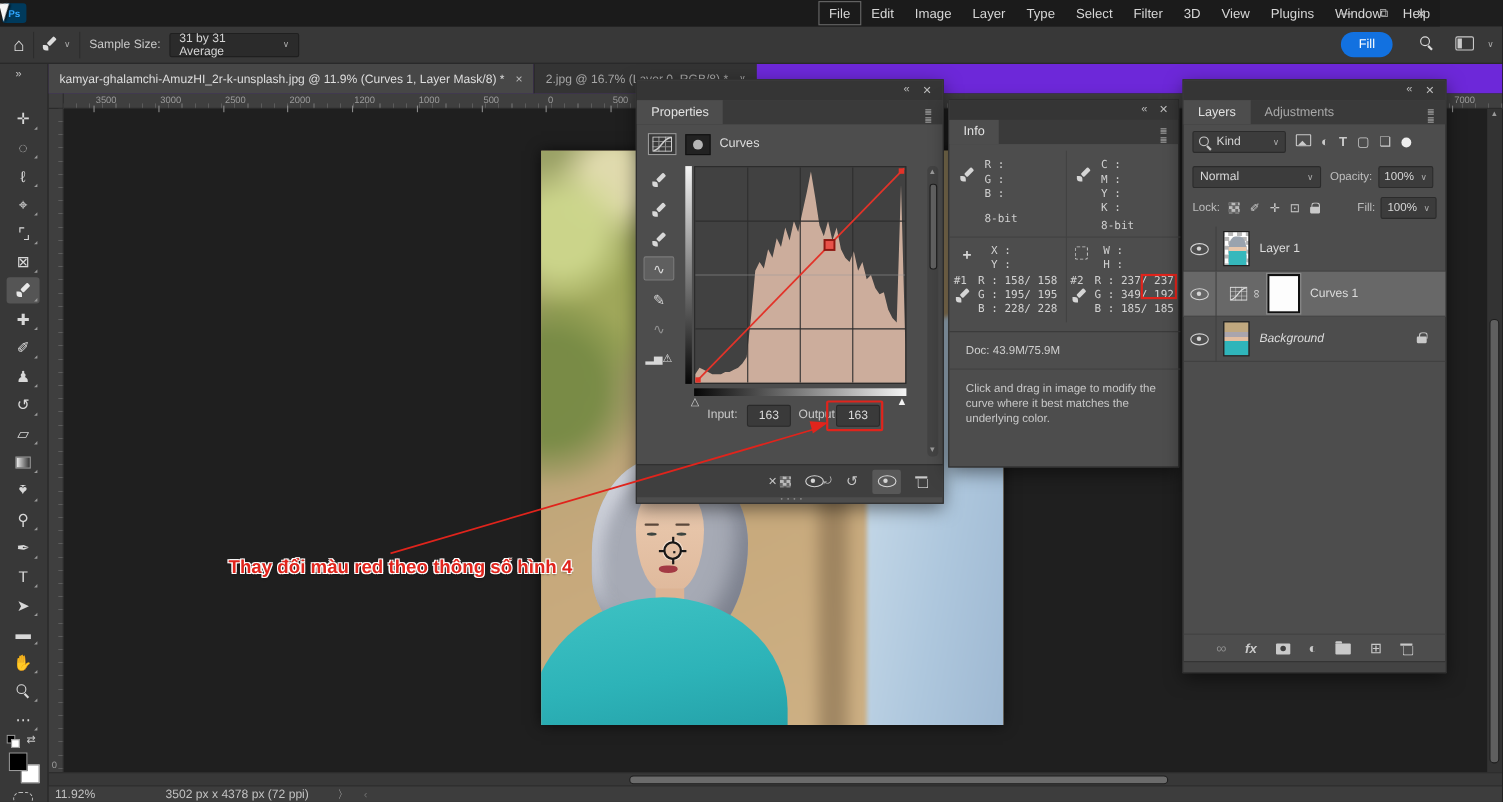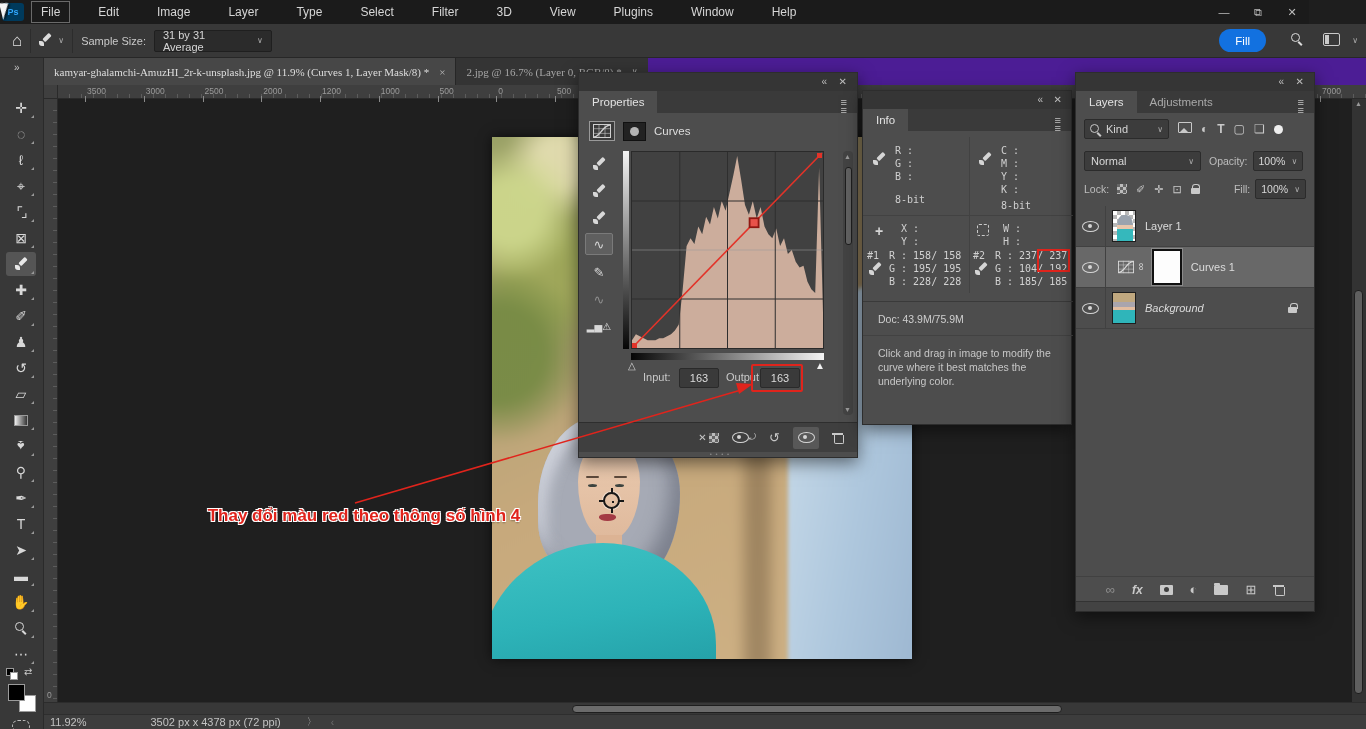--- a/index.html
+++ b/index.html
@@ -2,24 +2,24 @@
 <html><head>
 <meta charset="utf-8">
 <style>
   * { margin:0; padding:0; box-sizing:border-box; }
   html,body { width:1366px; height:729px; overflow:hidden; background:#1e1e1e;
     font-family:"Liberation Sans", sans-serif; -webkit-font-smoothing:antialiased; }
   #app { position:relative; width:1366px; height:729px; overflow:hidden; background:#1e1e1e; color:#d4d4d4; }
   .abs { position:absolute; }
 
   
-  #titlebar { left:0; top:0; width:1309px; height:24px; background:#1b1b1b; display:flex; align-items:center; z-index:40; }
+  #titlebar { left:0; top:0; width:1309px; height:24px; background:#1b1b1b; display:flex; align-items:center; z-index:40;justify-content:flex-end; }
   #ps-logo { position:absolute; left:2px; top:3px; width:22px; height:18px; background:#003a5c; border-radius:3px;
     color:#31a8ff; font-size:9px; font-weight:bold; display:flex; align-items:center; justify-content:center; }
-  #menubar { display:flex; margin-left:32px; gap:20px; }
+  #menubar { display:flex; margin-left:32px; gap:1px; }
   .menu-item { font-size:12px; color:#d6d6d6; padding:3px 9px; cursor:default; }
   .menu-item.focused { outline:1px solid #6a6a6a; }
   #win-controls { position:absolute; right:0; top:0; height:24px; display:flex; }
   .win-btn { width:34px; height:24px; display:flex; align-items:center; justify-content:center; color:#bdbdbd; font-size:11px; }
   #os-cursor { position:absolute; left:1px; top:2px; width:0; height:0; z-index:99;
     border-left:9px solid #f5f5f5; border-bottom:15px solid transparent; border-top:2px solid transparent;
     filter:drop-shadow(1px 1px 1px #000); transform:rotate(-14deg); }
 
   
   #optionsbar { left:0; top:24px; width:1366px; height:34px; background:#383838; border-bottom:1px solid #272727;
@@ -48,21 +48,21 @@
   .grad-sq { width:14px; height:11px; background:linear-gradient(90deg,#eee,#333); border:1px solid #999; }
   #fg-swatch { left:8px; top:626px; width:17px; height:17px; background:#000; border:1.5px solid #9b9b9b; z-index:2; }
   #bg-swatch { left:19px; top:637px; width:17px; height:17px; background:#fff; border:1.5px solid #9b9b9b; }
   #mini-swatches { left:6px; top:610px; width:10px; height:10px; }
   #mini-swatches::before { content:""; position:absolute; left:0; top:0; width:6px; height:6px; background:#000; border:1px solid #999; }
   #mini-swatches::after { content:""; position:absolute; left:4px; top:4px; width:6px; height:6px; background:#fff; border:1px solid #999; }
   #swap-colors { left:24px; top:608px; font-size:10px; color:#c9c9c9; }
   #quickmask-icon { left:12px; top:662px; width:18px; height:12px; border:1px dashed #bdbdbd; border-radius:6px; }
 
   
-  #tabsbar { left:44px; top:58px; width:1322px; height:27px; background:#4c1d95; z-index:2; display:flex;font-family:Liberation Serif, serif; }
+  #tabsbar { left:44px; top:58px; width:1322px; height:27px; background:#6d28d9; z-index:2; display:flex; }
   .doc-tab { height:27px; display:flex; align-items:center; padding:0 10px; font-size:11px; gap:10px; }
   .doc-tab.active { background:#474747; color:#dedede; }
   .doc-tab.inactive { background:#343434; color:#a6a6a6; border-left:1px solid #262626; }
   .tab-close { color:#b5b5b5; font-size:11px; }
 
   
   #h-ruler { left:58px; top:85px; width:1308px; height:14px; background:#3f3f3f; border-bottom:1px solid #2a2a2a; z-index:2;
     background-image:repeating-linear-gradient(to right, transparent 0 11px, #5c5c5c 11px 12px);
     background-size:100% 5px; background-position:0 9px; background-repeat:no-repeat; }
   .ruler-num { position:absolute; top:1px; font-size:8.5px; color:#9b9b9b; }
@@ -570,21 +570,21 @@
 H :</div>
 
     <div class="info-col-label mono" style="left:4px; top:158px">#1</div>
     <span class="abs" style="left:6px; top:172px; color:#d5d5d5"><span class="i-dropper"></span></span>
     <div class="sampler-vals mono" style="left:26px; top:158px">R : 158/ 158
 G : 195/ 195
 B : 228/ 228</div>
     <div class="info-col-label mono" style="left:110px; top:158px">#2</div>
     <span class="abs" style="left:112px; top:172px; color:#d5d5d5"><span class="i-dropper"></span></span>
     <div class="sampler-vals mono" style="left:132px; top:158px">R : 237/ 237
-G : 104/ 192
+G : 349/ 192
 B : 185/ 185</div>
     <div id="red-237-box"></div>
 
     <div class="info-hdivider" style="top:210px; background:#3a3a3a"></div>
     <div class="abs" style="left:15px; top:222px; font-size:10.5px; color:#cfcfcf">Doc: 43.9M/75.9M</div>
     <div class="info-hdivider" style="top:244px"></div>
     <div id="info-hint">Click and drag in image to modify the curve where it best matches the underlying color.</div>
   </div>
 
   <div class="panel" id="layers-panel">

